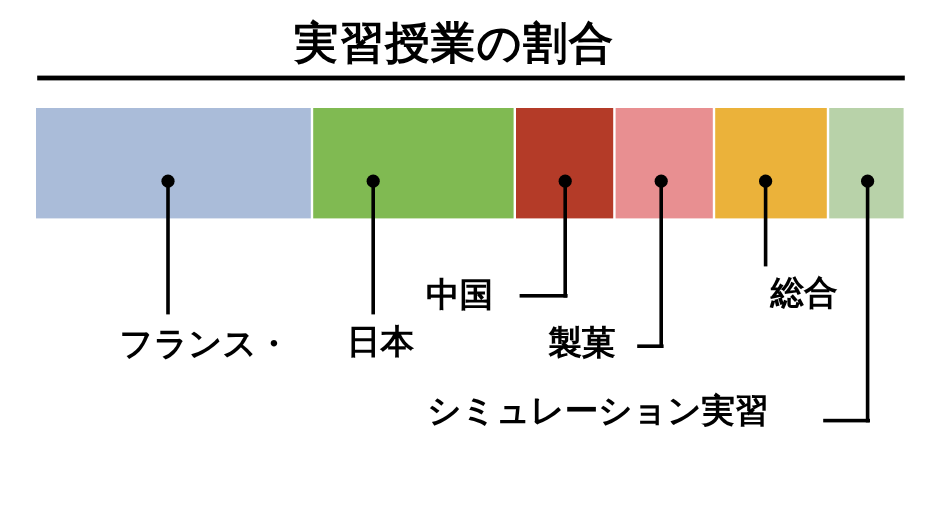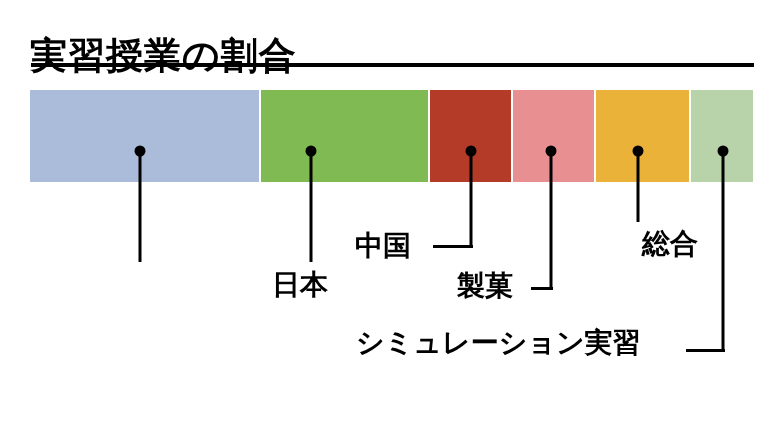--- a/index.html
+++ b/index.html
@@ -5,24 +5,24 @@
   html,body{margin:0;padding:0;background:#ffffff;}
   .canvas{
     position:relative;
     width:781px;height:426px;
     background:#ffffff;
     font-family:"Liberation Sans", sans-serif;
     color:#000;
     overflow:hidden;
   }
   .chart-title{
-    position:absolute;left:30px;top:11px;width:723px;
+    position:absolute;left:17px;top:11px;width:723px;
+    text-align:center;
     font-size:37px;font-weight:bold;letter-spacing:1px;
     white-space:nowrap;
-    margin-top:20px;
   }
   .title-underline{
     position:absolute;left:31px;top:63px;width:723px;height:4px;
     background:#000;
   }
   .stacked-bar{
     position:absolute;left:30px;top:90px;width:723px;height:92px;
     display:flex;gap:2px;
   }
   .segment{height:100%;}
@@ -59,27 +59,28 @@
       <div class="segment" style="flex-grow: 11.4; background: rgb(180, 59, 40);"></div>
       <div class="segment" style="flex-grow: 11.4; background: rgb(232, 143, 145);"></div>
       <div class="segment" style="flex-grow: 13; background: rgb(235, 178, 58);"></div>
       <div class="segment" style="flex-grow: 8.7; background: rgb(184, 210, 169);"></div>
     </div>
 
   <div>
     <div class="dot" style="left:140px;top:151px;"></div>
     <div class="vline" style="left:140px;top:151px;height:111px;"></div>
     <div class="callout-label two-line lh42" style="left:42px;top:266px;width:200px;">
+      <div>フランス・</div>
     </div>
   </div>
 
   <div>
     <div class="dot" style="left:311px;top:151px;"></div>
     <div class="vline" style="left:311px;top:151px;height:111px;"></div>
-    <div class="callout-label" style="left:272px;top:266px;">日本</div>
+    <div class="callout-label" style="left:289px;top:266px;">日本</div>
   </div>
 
   <div>
     <div class="dot" style="left:471px;top:151px;"></div>
     <div class="vline" style="left:471px;top:151px;height:97px;"></div>
     <div class="hline" style="left:433px;top:245px;width:40px;"></div>
     <div class="callout-label" style="left:355px;top:227px;">中国</div>
   </div>
 
   <div>

